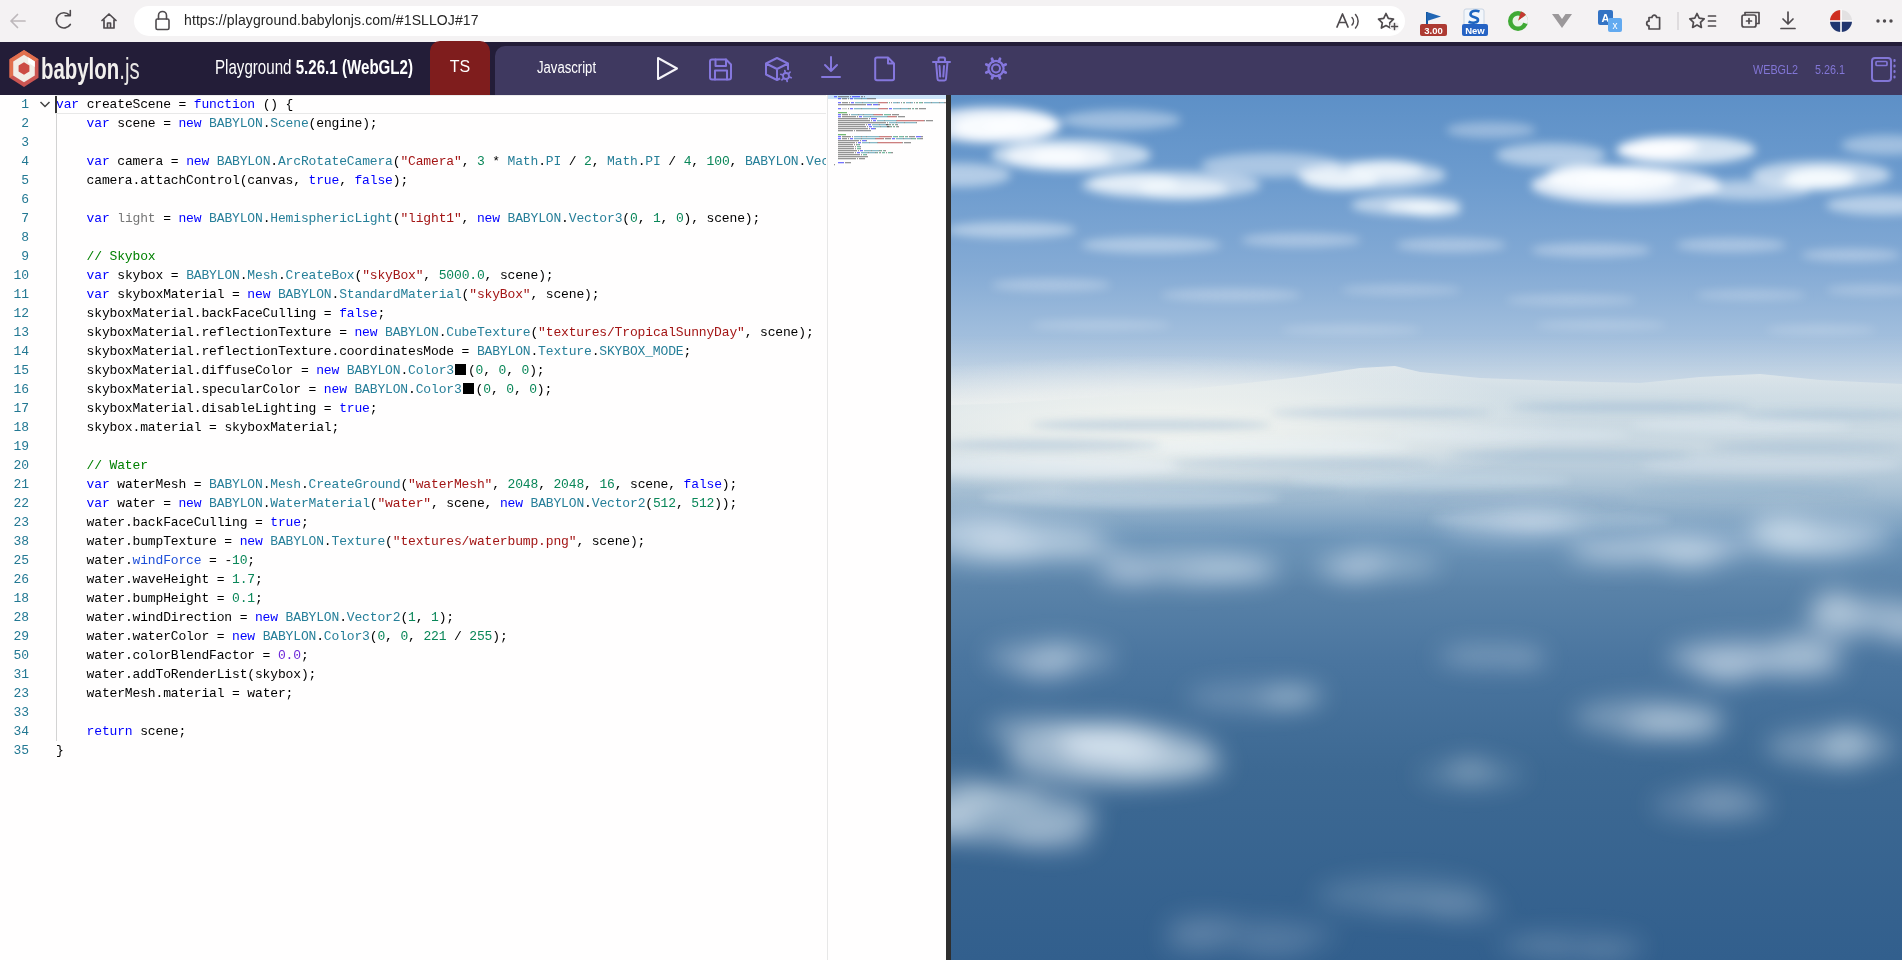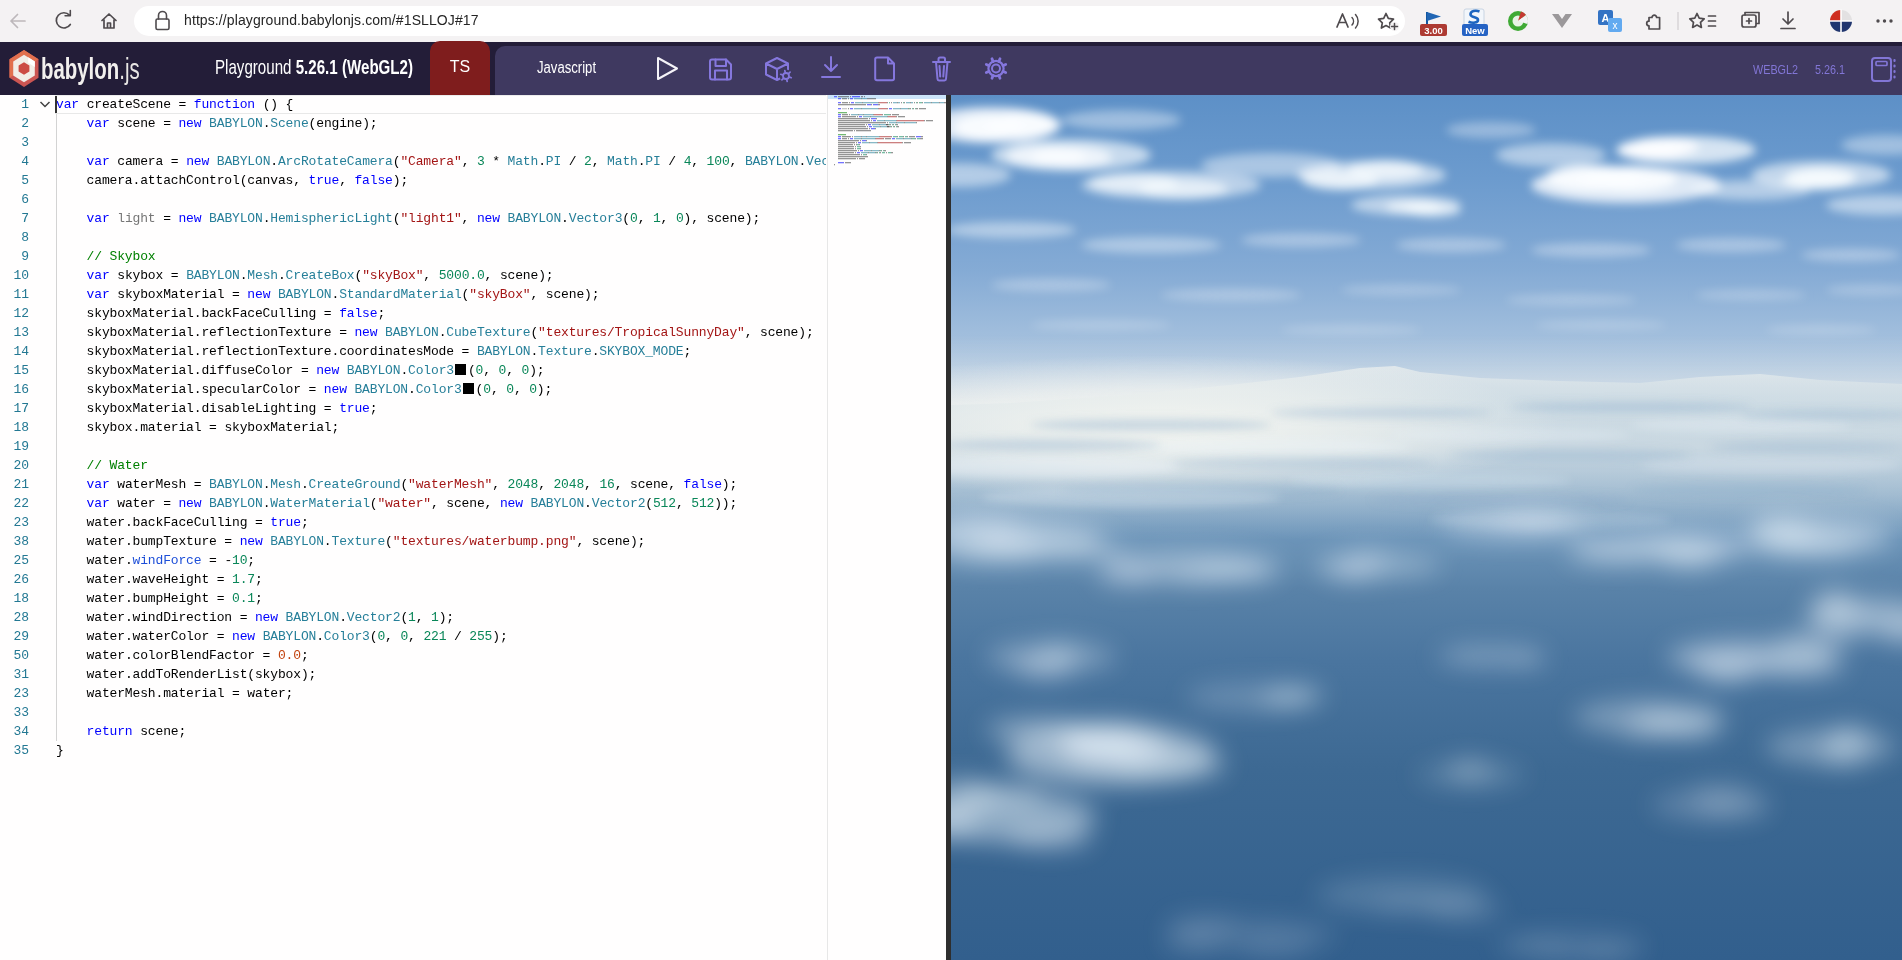--- a/index.html
+++ b/index.html
@@ -182,21 +182,21 @@
 <div class="cl">    <span style="color:#008000">// Water</span></div>
 <div class="cl">    <span style="color:#0000ff">var</span> <span style="color:#000000">waterMesh</span> <span style="color:#000000">=</span> <span style="color:#267f99">BABYLON</span><span style="color:#000000">.</span><span style="color:#267f99">Mesh</span><span style="color:#000000">.</span><span style="color:#267f99">CreateGround</span><span style="color:#000000">(</span><span style="color:#a31515">"waterMesh"</span><span style="color:#000000">,</span> <span style="color:#098658">2048</span><span style="color:#000000">,</span> <span style="color:#098658">2048</span><span style="color:#000000">,</span> <span style="color:#098658">16</span><span style="color:#000000">,</span> <span style="color:#000000">scene</span><span style="color:#000000">,</span> <span style="color:#0000ff">false</span><span style="color:#000000">)</span><span style="color:#000000">;</span></div>
 <div class="cl">    <span style="color:#0000ff">var</span> <span style="color:#000000">water</span> <span style="color:#000000">=</span> <span style="color:#0000ff">new</span> <span style="color:#267f99">BABYLON</span><span style="color:#000000">.</span><span style="color:#267f99">WaterMaterial</span><span style="color:#000000">(</span><span style="color:#a31515">"water"</span><span style="color:#000000">,</span> <span style="color:#000000">scene</span><span style="color:#000000">,</span> <span style="color:#0000ff">new</span> <span style="color:#267f99">BABYLON</span><span style="color:#000000">.</span><span style="color:#267f99">Vector2</span><span style="color:#000000">(</span><span style="color:#098658">512</span><span style="color:#000000">,</span> <span style="color:#098658">512</span><span style="color:#000000">)</span><span style="color:#000000">)</span><span style="color:#000000">;</span></div>
 <div class="cl">    <span style="color:#000000">water</span><span style="color:#000000">.</span><span style="color:#000000">backFaceCulling</span> <span style="color:#000000">=</span> <span style="color:#0000ff">true</span><span style="color:#000000">;</span></div>
 <div class="cl">    <span style="color:#000000">water</span><span style="color:#000000">.</span><span style="color:#000000">bumpTexture</span> <span style="color:#000000">=</span> <span style="color:#0000ff">new</span> <span style="color:#267f99">BABYLON</span><span style="color:#000000">.</span><span style="color:#267f99">Texture</span><span style="color:#000000">(</span><span style="color:#a31515">"textures/waterbump.png"</span><span style="color:#000000">,</span> <span style="color:#000000">scene</span><span style="color:#000000">)</span><span style="color:#000000">;</span></div>
 <div class="cl">    <span style="color:#000000">water</span><span style="color:#000000">.</span><span style="color:#1d4ed8">windForce</span> <span style="color:#000000">=</span> <span style="color:#000000">-</span><span style="color:#098658">10</span><span style="color:#000000">;</span></div>
 <div class="cl">    <span style="color:#000000">water</span><span style="color:#000000">.</span><span style="color:#000000">waveHeight</span> <span style="color:#000000">=</span> <span style="color:#098658">1.7</span><span style="color:#000000">;</span></div>
 <div class="cl">    <span style="color:#000000">water</span><span style="color:#000000">.</span><span style="color:#000000">bumpHeight</span> <span style="color:#000000">=</span> <span style="color:#098658">0.1</span><span style="color:#000000">;</span></div>
 <div class="cl">    <span style="color:#000000">water</span><span style="color:#000000">.</span><span style="color:#000000">windDirection</span> <span style="color:#000000">=</span> <span style="color:#0000ff">new</span> <span style="color:#267f99">BABYLON</span><span style="color:#000000">.</span><span style="color:#267f99">Vector2</span><span style="color:#000000">(</span><span style="color:#098658">1</span><span style="color:#000000">,</span> <span style="color:#098658">1</span><span style="color:#000000">)</span><span style="color:#000000">;</span></div>
 <div class="cl">    <span style="color:#000000">water</span><span style="color:#000000">.</span><span style="color:#000000">waterColor</span> <span style="color:#000000">=</span> <span style="color:#0000ff">new</span> <span style="color:#267f99">BABYLON</span><span style="color:#000000">.</span><span style="color:#267f99">Color3</span><span style="color:#000000">(</span><span style="color:#098658">0</span><span style="color:#000000">,</span> <span style="color:#098658">0</span><span style="color:#000000">,</span> <span style="color:#098658">221</span> <span style="color:#000000">/</span> <span style="color:#098658">255</span><span style="color:#000000">)</span><span style="color:#000000">;</span></div>
-<div class="cl">    <span style="color:#000000">water</span><span style="color:#000000">.</span><span style="color:#000000">colorBlendFactor</span> <span style="color:#000000">=</span> <span style="color:#c2410c">0.0</span><span style="color:#000000">;</span></div>
+<div class="cl">    <span style="color:#000000">water</span><span style="color:#000000">.</span><span style="color:#000000">colorBlendFactor</span> <span style="color:#000000">=</span> <span style="color:#6d28d9">0.0</span><span style="color:#000000">;</span></div>
 <div class="cl">    <span style="color:#000000">water</span><span style="color:#000000">.</span><span style="color:#000000">addToRenderList</span><span style="color:#000000">(</span><span style="color:#000000">skybox</span><span style="color:#000000">)</span><span style="color:#000000">;</span></div>
 <div class="cl">    <span style="color:#000000">waterMesh</span><span style="color:#000000">.</span><span style="color:#000000">material</span> <span style="color:#000000">=</span> <span style="color:#000000">water</span><span style="color:#000000">;</span></div>
 <div class="cl">&nbsp;</div>
 <div class="cl">    <span style="color:#0000ff">return</span> <span style="color:#000000">scene</span><span style="color:#000000">;</span></div>
 <div class="cl"><span style="color:#000000">}</span></div>
       </div>
     </div>
  <div id="linenums">
       <div class="ln">1</div>
       <div class="ln">2</div>

